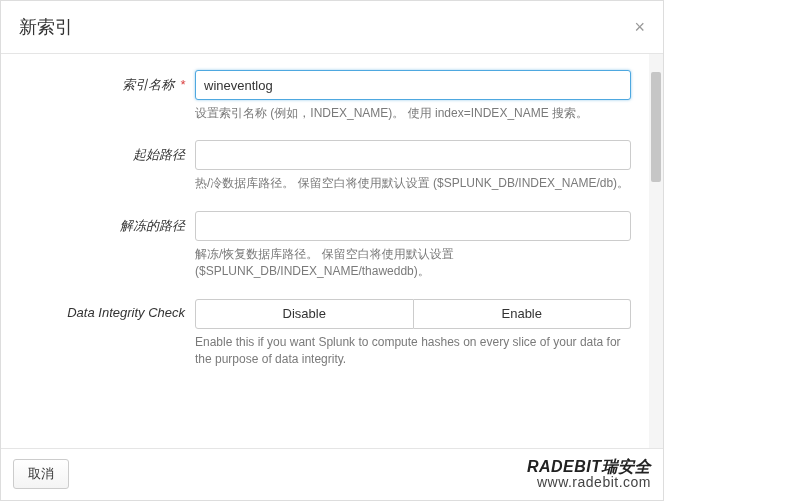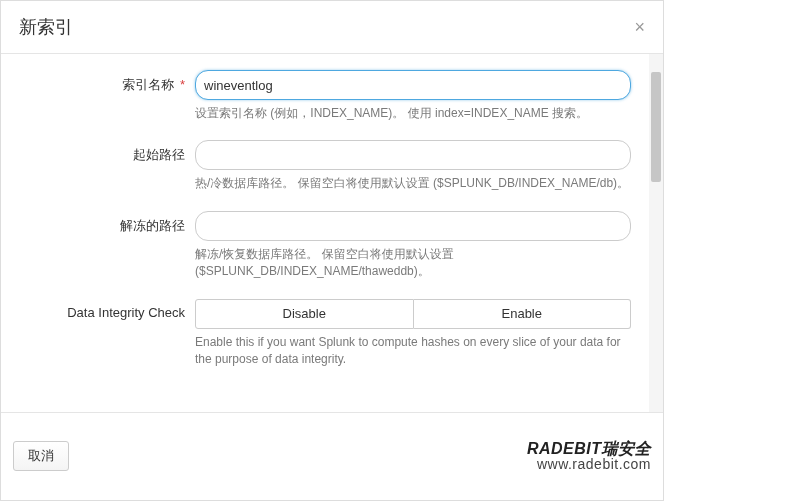--- a/index.html
+++ b/index.html
@@ -7,31 +7,31 @@
   .modal { width: 664px; height: 501px; display: flex; flex-direction: column; border: 1px solid #ddd; }
   .modal-header { display: flex; justify-content: space-between; align-items: center; padding: 14px 18px; border-bottom: 1px solid #e5e5e5; }
   .modal-title { font-size: 18px; font-weight: 400; color: #333; }
   .close-icon { font-size: 18px; color: #999; cursor: pointer; line-height: 1; }
   .modal-body-wrapper { flex: 1; display: flex; overflow: hidden; }
   .modal-body { flex: 1; overflow-y: auto; padding: 16px 18px 10px 18px; }
   .scrollbar-track { width: 14px; background: #f5f5f5; position: relative; }
   .scrollbar-thumb { position: absolute; left: 2px; right: 2px; top: 18px; height: 110px; background: #c6c6c6; border-radius: 2px; }
   .section-title { font-size: 15px; font-weight: 600; color: #333; margin-bottom: 14px; }
   .form-row { display: flex; align-items: flex-start; margin-bottom: 18px; }
-  .form-label { width: 176px; text-align: right; padding-right: 10px; padding-top: 6px; color: #333; font-size: 13px; }
+  .form-label { width: 176px; text-align: right; padding-right: 10px; padding-top: 6px; color: #333; font-size: 13px; font-style: italic; }
   .form-label .req { color: #d93f3f; margin-left: 2px; }
   .form-field { flex: 1; }
-  .text-input { width: 100%; height: 30px; padding: 4px 8px; border: 1px solid #ccc; border-radius: 13px; font-size: 13px; color: #333; }
+  .text-input { width: 100%; height: 30px; padding: 4px 8px; border: 1px solid #ccc; border-radius: 3px; font-size: 13px; color: #333; }
   .text-input.focused { border: 1px solid #4ea8e0; box-shadow: 0 0 3px rgba(78,168,224,0.6); outline: none; }
   .help-text { font-size: 12px; color: #7a7a7a; margin-top: 5px; line-height: 1.45; }
   .btn-group { display: flex; width: 100%; }
   .btn-group .seg { flex: 1; height: 30px; border: 1px solid #ccc; background: #fff; display: flex; align-items: center; justify-content: center; font-size: 13px; color: #333; cursor: pointer; }
   .btn-group .seg:first-child { border-radius: 3px 0 0 3px; }
   .btn-group .seg:last-child { border-radius: 0 3px 3px 0; border-left: none; }
-  .modal-footer { border-top: 1px solid #e5e5e5; padding: 28px 12px; display: flex; justify-content: space-between; align-items: center; background: #fff; }
+  .modal-footer { border-top: 1px solid #e5e5e5; padding: 10px 12px; display: flex; justify-content: space-between; align-items: center; background: #fff; }
   .btn { height: 30px; padding: 0 14px; border: 1px solid #ccc; border-radius: 3px; background: linear-gradient(#fff,#f4f4f4); font-size: 13px; color: #333; cursor: pointer; display: inline-flex; align-items: center; }
   .watermark { text-align: right; line-height: 1.05; }
   .wm-top { font-size: 16px; font-weight: 800; font-style: italic; color: #222; letter-spacing: 0.5px; }
   .wm-bot { font-size: 14px; color: #444; letter-spacing: 0.5px; }
 </style>
 </head>
 <body>
 
 <div class="modal">
 

